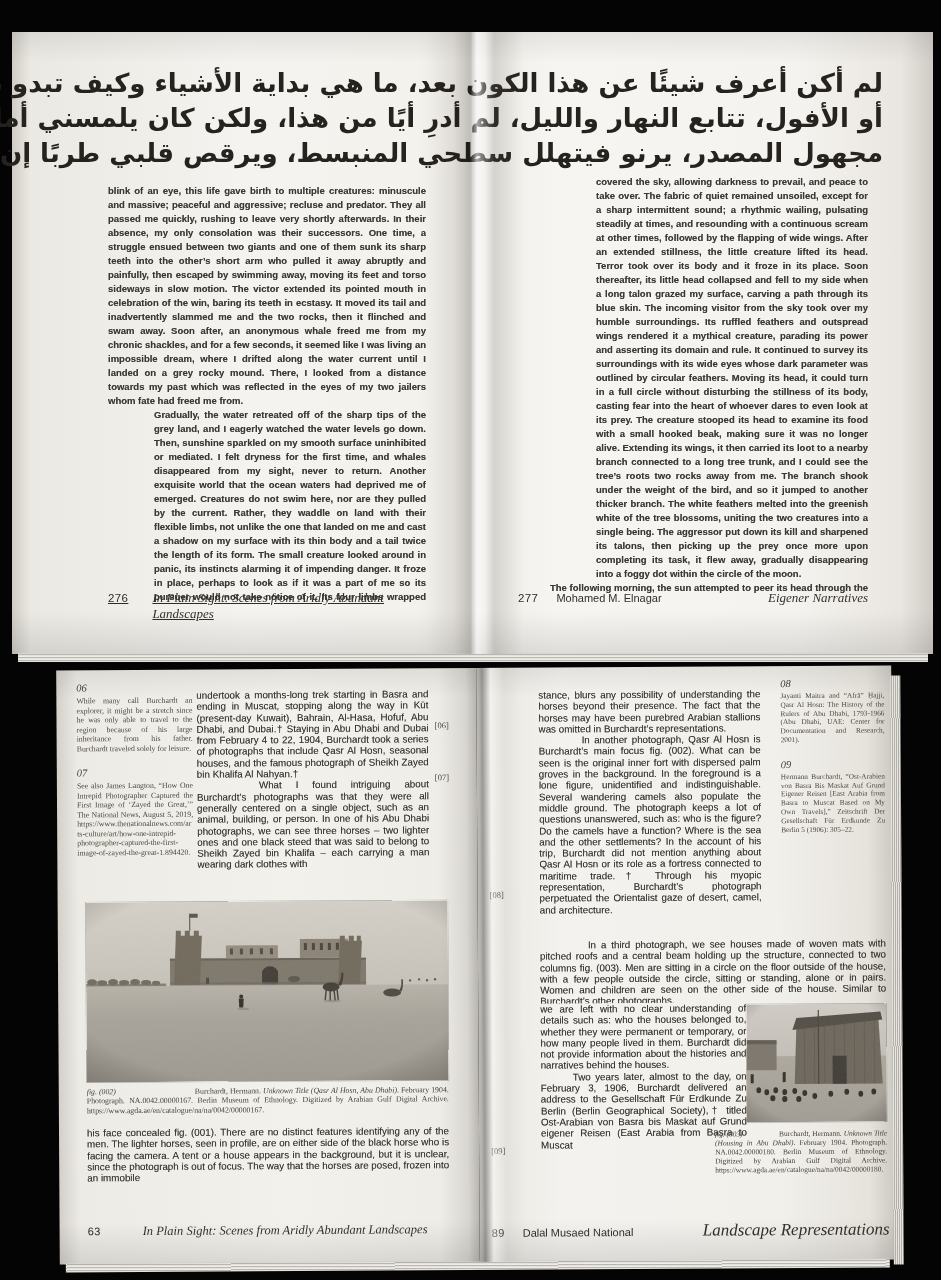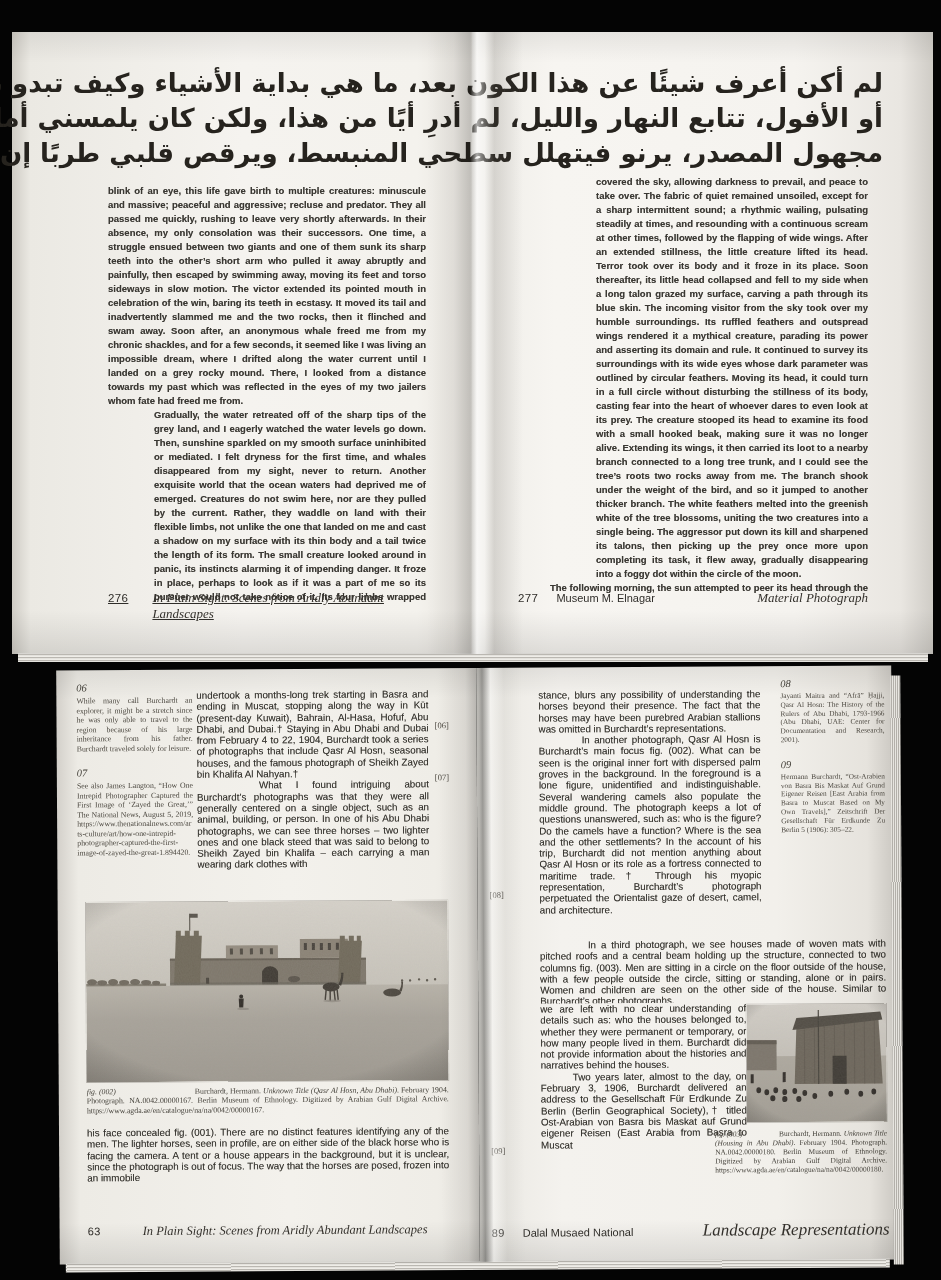--- a/index.html
+++ b/index.html
@@ -117,22 +117,22 @@
       <p class="indent-block">covered the sky, allowing darkness to prevail, and peace to take over. The fabric of quiet remained unsoiled, except for a sharp intermittent sound; a rhythmic wailing, pulsating steadily at times, and resounding with a continuous scream at other times, followed by the flapping of wide wings. After an extended stillness, the little creature lifted its head. Terror took over its body and it froze in its place. Soon thereafter, its little head collapsed and fell to my side when a long talon grazed my surface, carving a path through its blue skin. The incoming visitor from the sky took over my humble surroundings. Its ruffled feathers and outspread wings rendered it a mythical creature, parading its power and asserting its domain and rule. It continued to survey its surroundings with its wide eyes whose dark parameter was outlined by circular feathers. Moving its head, it could turn in a full circle without disturbing the stillness of its body, casting fear into the heart of whoever dares to even look at its prey. The creature stooped its head to examine its food with a small hooked beak, making sure it was no longer alive. Extending its wings, it then carried its loot to a nearby branch connected to a long tree trunk, and I could see the tree’s roots two rocks away from me. The branch shook under the weight of the bird, and so it jumped to another thicker branch. The white feathers melted into the greenish white of the tree blossoms, uniting the two creatures into a single being. The aggressor put down its kill and sharpened its talons, then picking up the prey once more upon completing its task, it flew away, gradually disappearing into a foggy dot within the circle of the moon.</p>
       <p>The following morning, the sun attempted to peer its head through the clouds but they refused to yield, continuing to slowly roam, creating dark gaps between them that looked like giant mouths which birds avoided in fear of being swallowed by the circular darkness.</p>
     </div>
 
     <div class="pfooter foot-276">
       <span class="pnum">276</span>
       <span class="ptitle">In Plain Sight: Scenes from Aridly Abundant Landscapes</span>
     </div>
     <div class="pfooter foot-277">
       <span class="pnum">277</span>
-      <span class="pauthor">Museum M. Elnagar</span>
-      <span class="ptitle">Material Photograph</span>
+      <span class="pauthor">Mohamed M. Elnagar</span>
+      <span class="ptitle">Eigener Narratives</span>
     </div>
 
     <div class="vshade"></div>
     <div class="gutter"></div>
   </section>
 
   <section class="spread spread-bottom">
     <div class="paper paper-l"></div>
     <div class="paper paper-r"></div>
     <div class="edge-bottom"></div>

